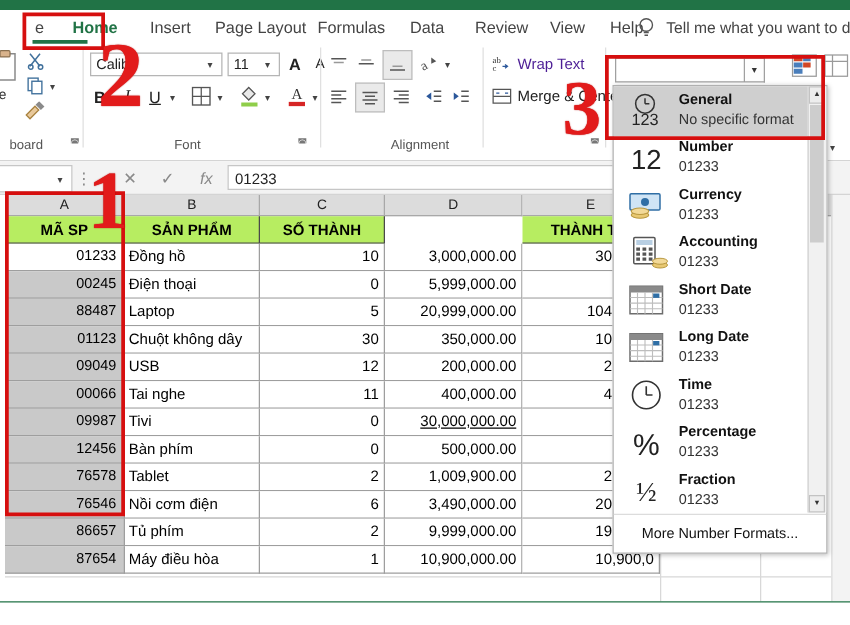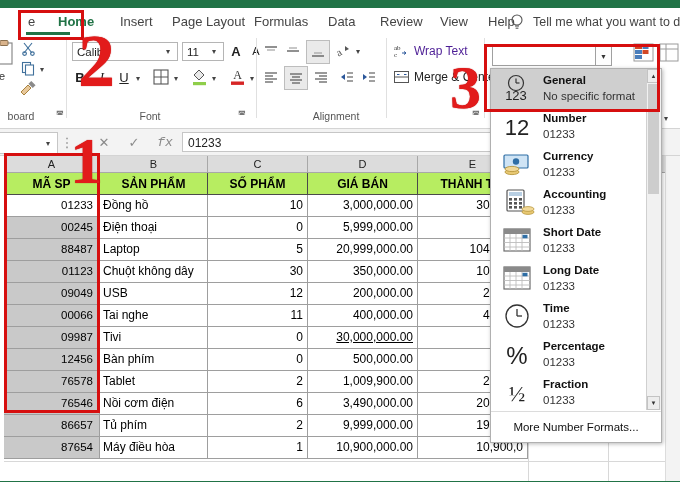--- a/index.html
+++ b/index.html
@@ -305,37 +305,36 @@
     <div style="position:absolute;left:648px;top:58px;font-size:11px;color:#444;">al</div>
     <div class="caret" style="left:664px;top:78px;">▾</div>
   </div>
 
   <div class="fbar"></div>
   <div class="namebox"></div>
   <div class="caret" style="left:46px;top:139px;">▾</div>
   <div class="fbicon" style="left:60px;top:134px;width:14px;height:16px;">⋮</div>
   <div class="fbicon" style="left:96px;top:134px;width:16px;height:16px;">✕</div>
   <div class="fbicon" style="left:126px;top:134px;width:16px;height:16px;">✓</div>
-  <div class="fbicon" style="left:156px;top:133px;width:18px;height:18px;font-style:italic;font-family:Liberation Mono, monospace;font-size:13px;">fx</div>
+  <div class="fbicon" style="left:156px;top:133px;width:18px;height:18px;font-style:italic;font-family:Liberation Sans, sans-serif;font-size:13px;">fx</div>
   <div class="fbinput" style="left:182px;top:132px;width:310px;height:20px;">01233</div>
 
   <div class="grid">
 
     <div class="colhead" style="left:4px;width:96px;">A</div>
     <div class="colhead" style="left:100px;width:108px;">B</div>
     <div class="colhead" style="left:208px;width:100px;">C</div>
     <div class="colhead" style="left:308px;width:110px;">D</div>
     <div class="colhead" style="left:418px;width:110px;">E</div>
     <div class="colhead" style="left:528px;width:80px;"></div>
     <div class="colhead" style="left:608px;width:58px;"></div>
 
     <div class="cell hdr" style="left:4px;top:17px;width:96px;height:22px;line-height:22px;">MÃ SP</div>
     <div class="cell hdr" style="left:100px;top:17px;width:108px;height:22px;line-height:22px;text-align:center;">SẢN PHẨM</div>
-    <div class="cell hdr" style="left:208px;top:17px;width:100px;height:22px;line-height:22px;">SỐ PHẨM</div>
-    <div class="cell hdr" style="left:308px;top:17px;width:110px;height:22px;line-height:22px;">GIÁ BÁN</div>
+    <div class="cell hdr" style="left:208px;top:17px;width:100px;height:22px;line-height:22px;">SỐ THÀNH</div>
     <div class="cell hdr" style="left:418px;top:17px;width:110px;height:22px;line-height:22px;">THÀNH TIỀ</div>
 
     <div id="datacells">
         <div class="cell codecell first" style="left: 4px; top: 39px; width: 96px; height: 22px; line-height: 20px;">01233</div>
         <div class="cell textcell" style="left: 100px; top: 39px; width: 108px; height: 22px; line-height: 20px;">Đồng hồ</div>
         <div class="cell numcell" style="left: 208px; top: 39px; width: 100px; height: 22px; line-height: 20px;">10</div>
         <div class="cell numcell" style="left: 308px; top: 39px; width: 110px; height: 22px; line-height: 20px;">3,000,000.00</div>
         <div class="cell numcell" style="left: 418px; top: 39px; width: 110px; height: 22px; line-height: 20px;">30,000,0</div>
         <div class="cell codecell" style="left: 4px; top: 61px; width: 96px; height: 22px; line-height: 20px;">00245</div>
         <div class="cell textcell" style="left: 100px; top: 61px; width: 108px; height: 22px; line-height: 20px;">Điện thoại</div>

